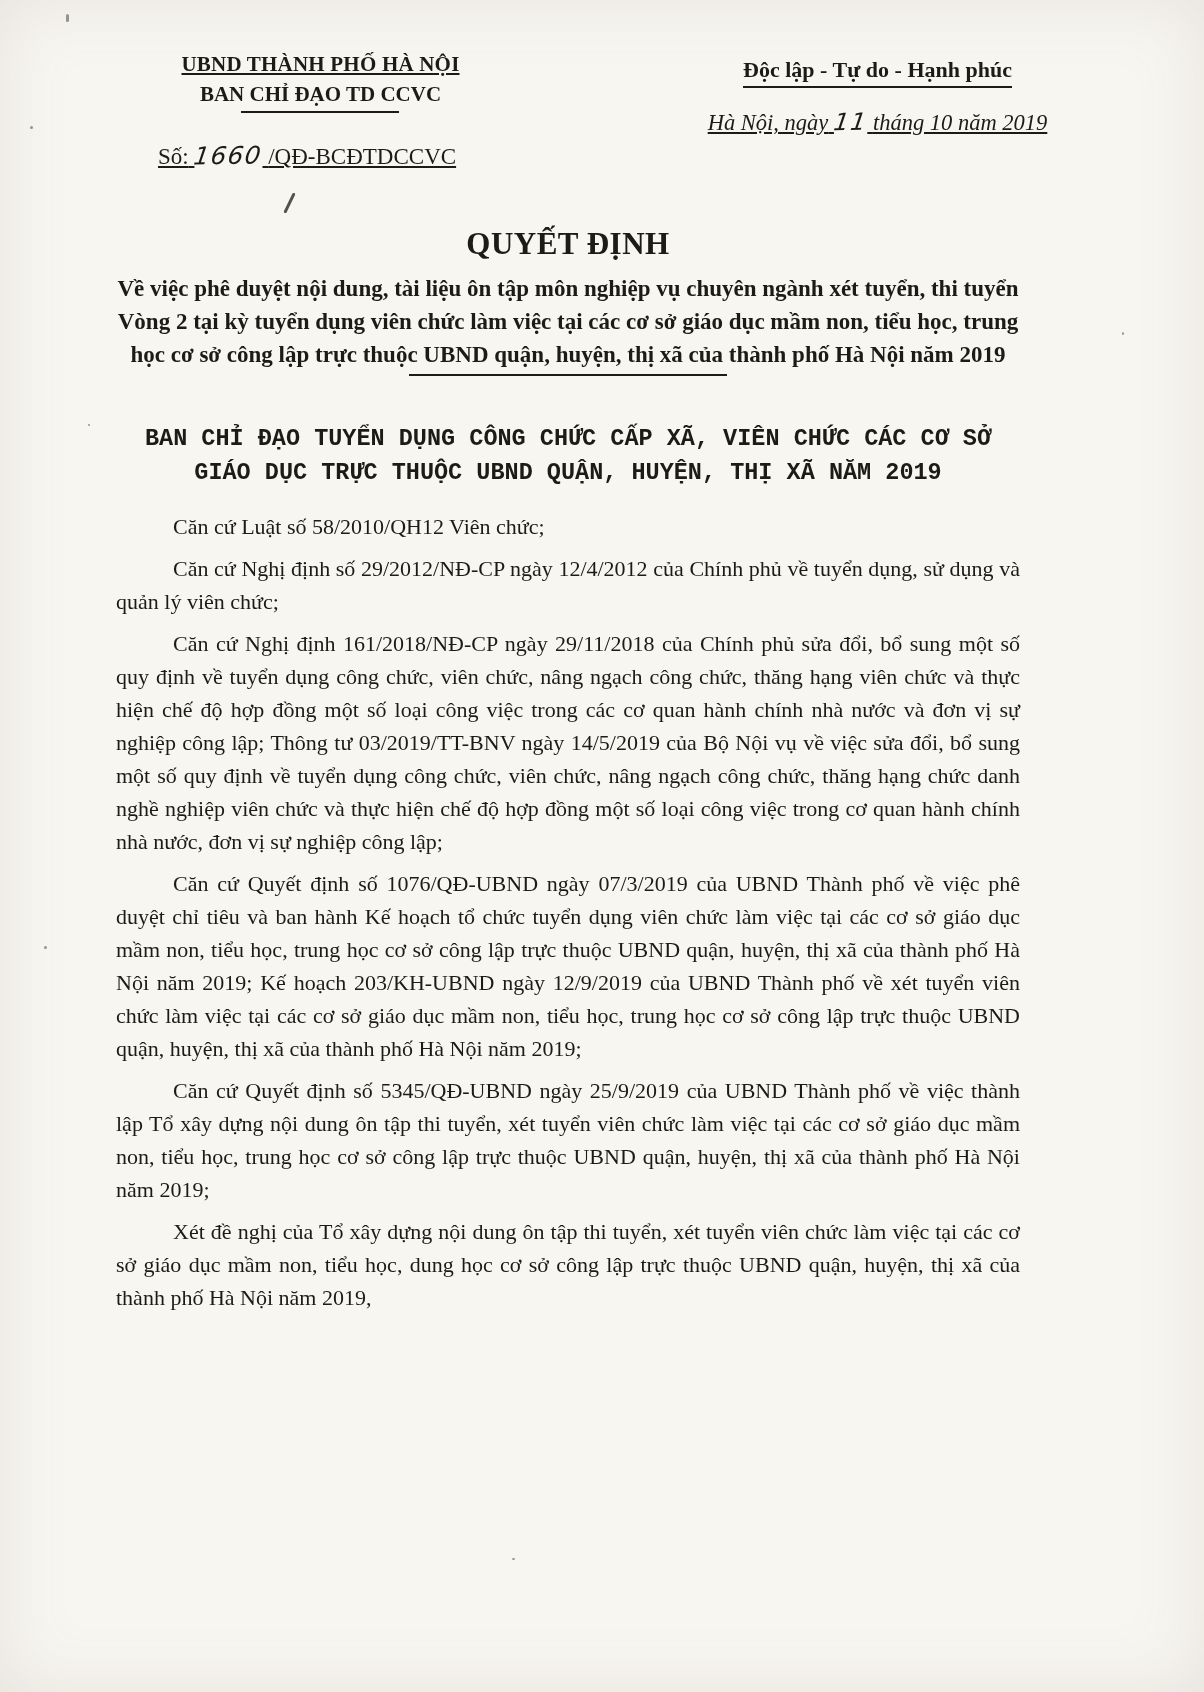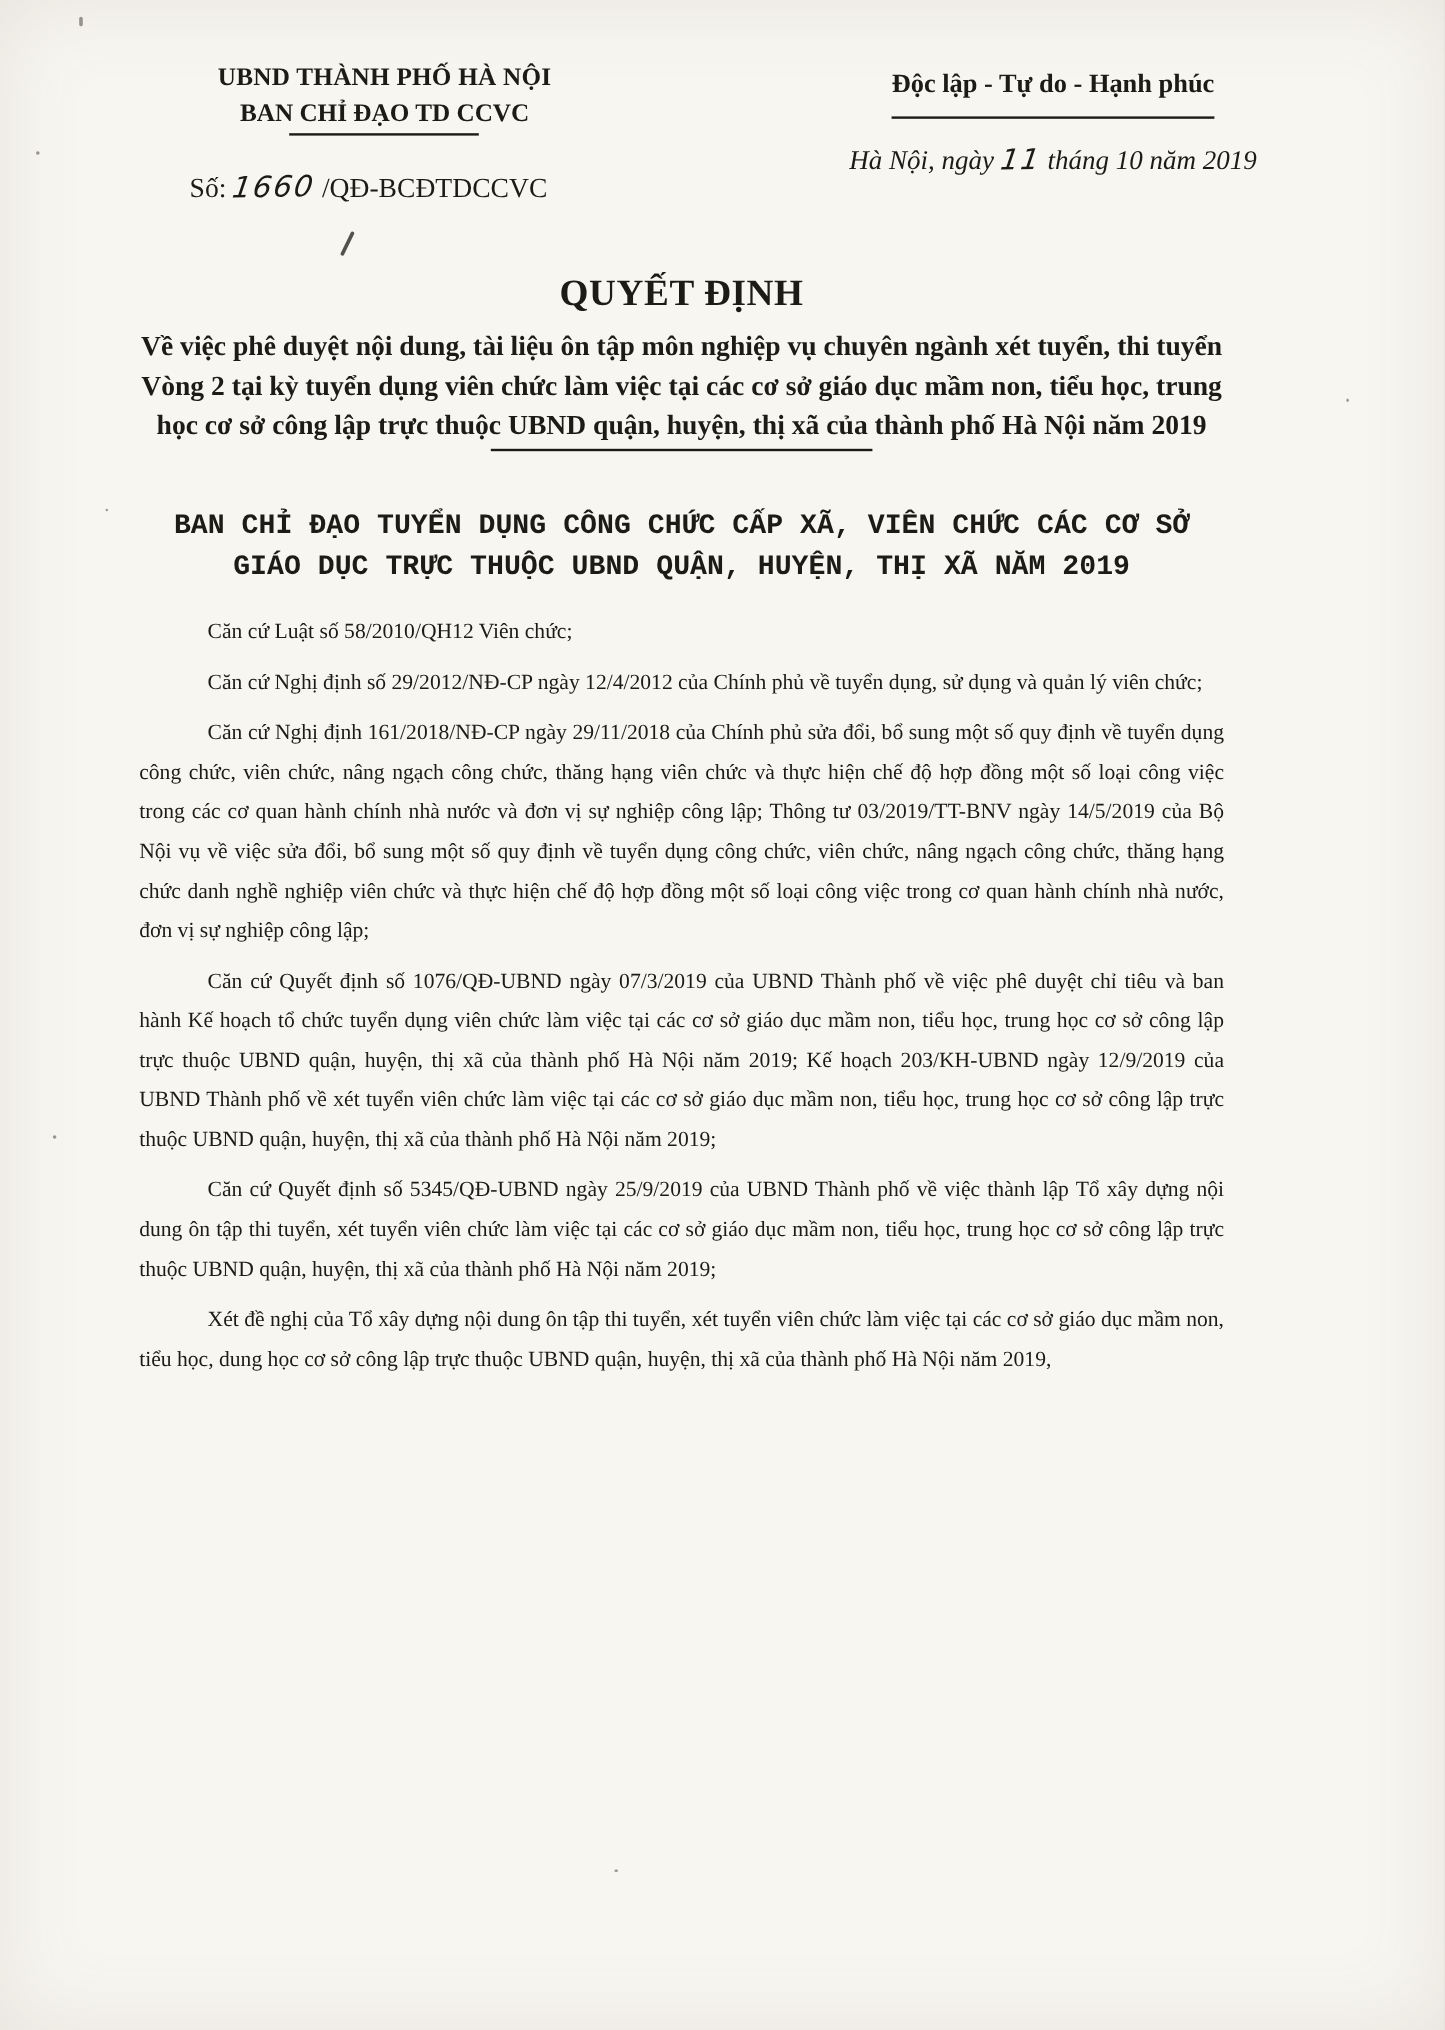--- a/index.html
+++ b/index.html
@@ -15,20 +15,21 @@
     overflow: hidden;
     box-shadow: inset 0 0 70px rgba(115, 105, 85, 0.13);
   }
 
   
   .doc-header {
     display: flex;
     justify-content: space-between;
     align-items: flex-start;
     padding: 52px 64px 0 148px;
+    text-decoration: underline;
   }
   .hdr-left  { width: 345px; text-align: center; }
   .hdr-right { width: 525px; text-align: center; }
 
   .org1 { font-weight: bold; font-size: 21px; letter-spacing: .2px; }
   .org2 {
     font-weight: bold; font-size: 21px; margin-top: 5px;
     position: relative; display: inline-block; padding-bottom: 6px;
   }
   .org2::after {
@@ -38,21 +39,21 @@
   }
   .doc-number {
     margin-top: 28px; font-size: 23px;
     text-align: left; padding-left: 10px; white-space: nowrap;
   }
 
   .motto1 { font-weight: bold; font-size: 21.5px; white-space: nowrap; }
   .motto2 {
     font-weight: bold; font-size: 22px; margin-top: 5px;
     display: inline-block; border-bottom: 2px solid currentColor;
-    padding-bottom: 14px;
+    padding-bottom: 3px;
   }
   .date-line { margin-top: 20px; font-style: italic; font-size: 22.5px; white-space: nowrap; }
 
   .handwritten {
     font-family: "DejaVu Sans", sans-serif;
     font-style: italic;
     display: inline-block;
     transform: skewX(-9deg) rotate(-1deg);
     font-size: 1.06em;
     letter-spacing: 1.5px;
@@ -73,21 +74,21 @@
     width: 318px; height: 0; margin: 3px auto 0;
     border-top: 2px solid currentColor;
   }
 
   .authority {
     margin: 46px auto 0; text-align: center;
     font-weight: bold; font-size: 23.5px; line-height: 34px; font-family: Liberation Mono, monospace;
   }
 
   .body-text {
-    margin-top: 20px; font-size: 18px; line-height: 33px;
+    margin-top: 20px; font-size: 22px; line-height: 33px;
     text-align: justify;
     font-family: Liberation Serif, serif;
   }
   .body-text p { margin: 0 0 9px; text-indent: 57px; }
 
   
   .speck { position: absolute; background: #4a463f; border-radius: 50%; opacity: .55; }
   .speck.s1 { left: 66px;   top: 14px;   width: 3px; height: 8px; border-radius: 2px; }
   .speck.s2 { left: 30px;   top: 126px;  width: 3px; height: 3px; }
   .speck.s3 { left: 88px;   top: 424px;  width: 2px; height: 2px; }

